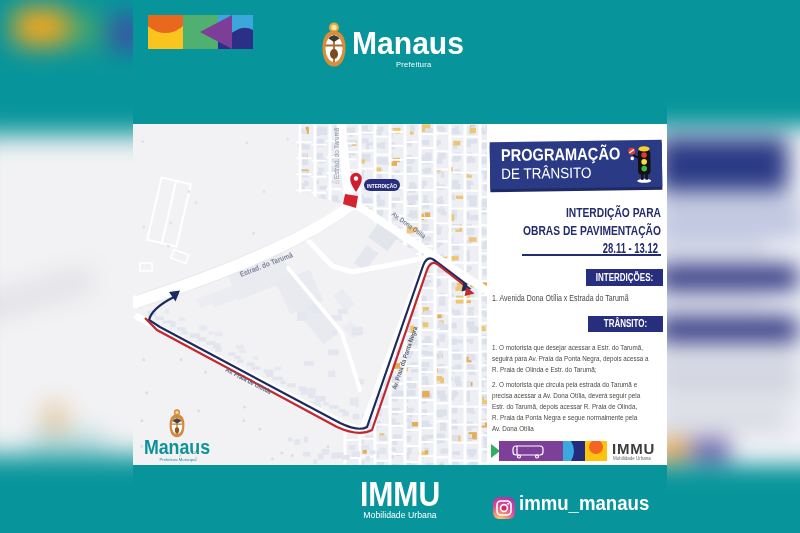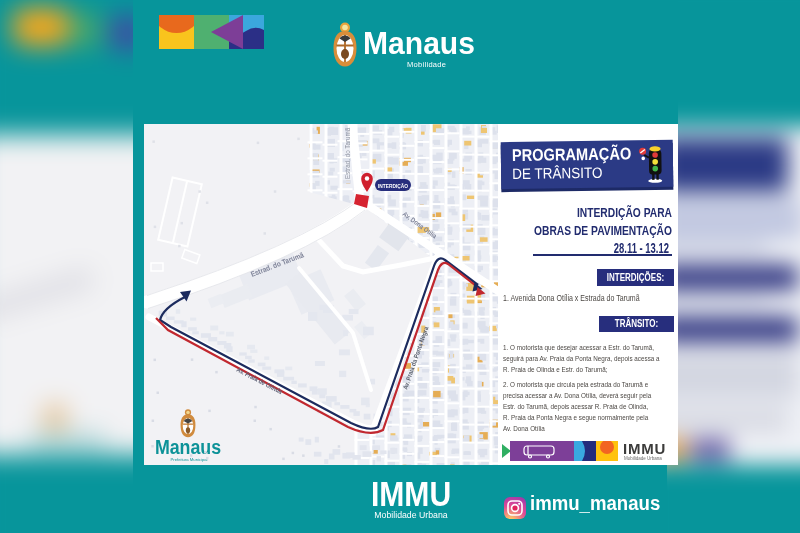--- a/index.html
+++ b/index.html
@@ -34,21 +34,21 @@
     <div class="abs" style="left:16px;top:290px;width:140px;height:25px;background:#2d337f;"></div>
     <div class="abs" style="left:16px;top:322px;width:110px;height:8px;background:#c6cbdd;"></div>
     <div class="abs" style="left:16px;top:342px;width:140px;height:25px;background:#2d337f;"></div>
     <div class="abs" style="left:16px;top:378px;width:140px;height:46px;background:#d3d6e1;"></div>
     <div class="abs" style="left:16px;top:432px;width:130px;height:26px;background:#d9dbe4;"></div>
     <div class="abs" style="left:16px;top:464px;width:28px;height:22px;background:#e09c3f;"></div>
     <div class="abs" style="left:48px;top:464px;width:40px;height:22px;background:#6a5fa5;"></div>
   </div>
 </div>
 
-<div class="abs" style="left:144px;top:0;width:534px;height:409px;background:#07959b;">
+<div class="abs" style="left:133px;top:0;width:534px;height:409px;background:#07959b;">
 
   <div class="abs" style="left:15px;top:15px;width:35px;height:34px;background:#f9c41d;overflow:hidden;">
     <div class="abs" style="left:-4px;top:-17px;width:43px;height:35px;background:#e8691d;border-radius:0 0 50% 50%;"></div>
   </div>
 
   <div class="abs" style="left:50px;top:15px;width:35px;height:34px;background:#4fb070;"></div>
 
   <div class="abs" style="left:85px;top:15px;width:35px;height:34px;background:#3ba7dd;overflow:hidden;">
     <svg width="35" height="34" style="position:absolute;left:0;top:0;">
           <path d="M0,14 Q9,22 17,16 Q26,10 35,15 L35,34 L0,34 Z" fill="#2b2f86"></path>
@@ -64,21 +64,21 @@
         <circle cx="13" cy="6.5" r="2.8" fill="#f6e6a0"></circle>
     <path d="M13,10 C21,10 24.5,17 24.5,27 C24.5,38 20,45.5 13,45.5 C6,45.5 1.5,38 1.5,27 C1.5,17 5,10 13,10 Z" fill="#d98e3a"></path>
     <ellipse cx="13" cy="27.5" rx="8.5" ry="13.5" fill="#ffffff"></ellipse>
     <path d="M4.5,24.5 L21.5,24.5 M13,14 L13,41" stroke="#b06a28" stroke-width="1.8"></path>
     <ellipse cx="13" cy="33" rx="4" ry="5" fill="#7a4a20"></ellipse>
     <path d="M7.5,17.5 A6.5,6.5 0 0 1 18.5,17.5 L13,21 Z" fill="#3a3a3a"></path>
   </svg>
 
   <div class="abs" style="left:219px;top:26px;width:240px;">
     <div style="font-size:31px;font-weight:bold;color:#ffffff;transform:scaleX(0.97);transform-origin:left;">Manaus</div>
-    <div style="font-size:7.5px;color:#ffffff;margin:-2px 0 0 44px;letter-spacing:0.3px;">Mobilidade</div>
+    <div style="font-size:7.5px;color:#ffffff;margin:-2px 0 0 44px;letter-spacing:0.3px;">Prefeitura</div>
   </div>
 
 
   <div class="abs" style="left:0;top:124px;width:534px;height:341px;background:#ffffff;"></div>
 
   <div class="abs" style="left:0;top:124px;width:354px;height:341px;overflow:hidden;">
     <svg width="354" height="343" viewBox="0 0 354 343" style="position:absolute;left:0;top:0;">
 <rect x="0" y="0" width="354" height="343" fill="#f2f2f5"></rect>
 <rect x="212" y="0" width="142" height="343" fill="#edeff5"></rect>
 <rect x="165" y="0" width="47" height="83" fill="#edeff5"></rect>

